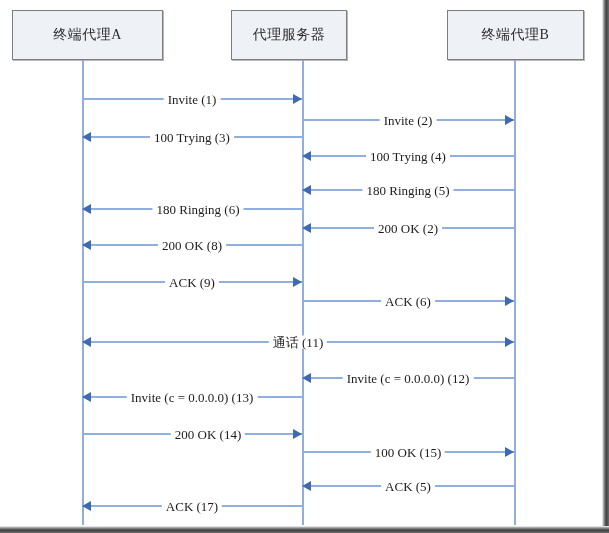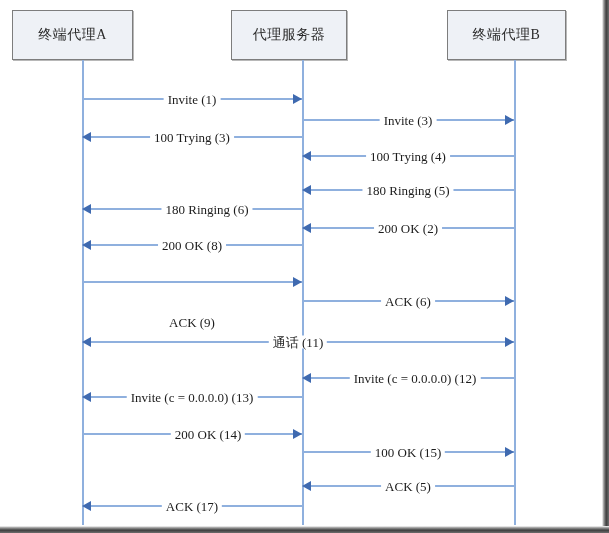--- a/index.html
+++ b/index.html
@@ -89,73 +89,73 @@
     white-space: nowrap;
     transform: translate(-50%, -50%);
     line-height: 1;
   }
 </style>
 </head>
 <body>
 
 <div id="canvas">
   <div id="actors-layer">
-      <div class="actor-box" style="left: 12px; top: 10px; width: 121px; height: 50px;">
+      <div class="actor-box" style="left: 12px; top: 10px; width: 151px; height: 50px;">
         <span class="actor-label">终端代理A</span>
       </div>
       <div class="actor-box" style="left: 231px; top: 10px; width: 116px; height: 50px;">
         <span class="actor-label">代理服务器</span>
       </div>
-      <div class="actor-box" style="left: 447px; top: 10px; width: 119px; height: 50px;">
+      <div class="actor-box" style="left: 447px; top: 10px; width: 137px; height: 50px;">
         <span class="actor-label">终端代理B</span>
       </div>
     </div>
   <div id="lifelines-layer">
       <div class="lifeline" style="left: 82px; top: 60px; height: 465px;"></div>
       <div class="lifeline" style="left: 302px; top: 60px; height: 465px;"></div>
       <div class="lifeline" style="left: 514px; top: 60px; height: 465px;"></div>
     </div>
   <div id="messages-layer">
       <div class="msg-line" style="left: 82px; top: 98px; width: 220px;"></div>
       <div class="arrowhead right" style="left: 293px; top: 94px;"></div>
       <div class="msg-label" style="left: 192px; top: 99px;">Invite (1)</div>
       <div class="msg-line" style="left: 302px; top: 119px; width: 212px;"></div>
       <div class="arrowhead right" style="left: 505px; top: 115px;"></div>
-      <div class="msg-label" style="left: 408px; top: 120px;">Invite (3)</div>
+      <div class="msg-label" style="left: 408px; top: 120px;">Invite (2)</div>
       <div class="msg-line" style="left: 82px; top: 136px; width: 220px;"></div>
       <div class="arrowhead left" style="left: 82px; top: 132px;"></div>
       <div class="msg-label" style="left: 192px; top: 137px;">100 Trying (3)</div>
       <div class="msg-line" style="left: 302px; top: 155px; width: 212px;"></div>
       <div class="arrowhead left" style="left: 302px; top: 151px;"></div>
       <div class="msg-label" style="left: 408px; top: 156px;">100 Trying (4)</div>
       <div class="msg-line" style="left: 302px; top: 189px; width: 212px;"></div>
       <div class="arrowhead left" style="left: 302px; top: 185px;"></div>
       <div class="msg-label" style="left: 408px; top: 190px;">180 Ringing (5)</div>
       <div class="msg-line" style="left: 82px; top: 208px; width: 220px;"></div>
       <div class="arrowhead left" style="left: 82px; top: 204px;"></div>
-      <div class="msg-label" style="left: 207px; top: 209px;">180 Ringing (6)</div>
+      <div class="msg-label" style="left: 198px; top: 209px;">180 Ringing (6)</div>
       <div class="msg-line" style="left: 302px; top: 227px; width: 212px;"></div>
       <div class="arrowhead left" style="left: 302px; top: 223px;"></div>
       <div class="msg-label" style="left: 408px; top: 228px;">200 OK (2)</div>
       <div class="msg-line" style="left: 82px; top: 244px; width: 220px;"></div>
       <div class="arrowhead left" style="left: 82px; top: 240px;"></div>
       <div class="msg-label" style="left: 192px; top: 245px;">200 OK (8)</div>
       <div class="msg-line" style="left: 82px; top: 281px; width: 220px;"></div>
       <div class="arrowhead right" style="left: 293px; top: 277px;"></div>
-      <div class="msg-label" style="left: 192px; top: 282px; margin-top: 40px;">ACK (9)</div>
+      <div class="msg-label" style="left: 192px; top: 282px;">ACK (9)</div>
       <div class="msg-line" style="left: 302px; top: 300px; width: 212px;"></div>
       <div class="arrowhead right" style="left: 505px; top: 296px;"></div>
       <div class="msg-label" style="left: 408px; top: 301px;">ACK (6)</div>
       <div class="msg-line" style="left: 82px; top: 341px; width: 432px;"></div>
       <div class="arrowhead right" style="left: 505px; top: 337px;"></div>
       <div class="arrowhead left" style="left: 82px; top: 337px;"></div>
       <div class="msg-label" style="left: 298px; top: 342px;">通话 (11)</div>
       <div class="msg-line" style="left: 302px; top: 377px; width: 212px;"></div>
       <div class="arrowhead left" style="left: 302px; top: 373px;"></div>
-      <div class="msg-label" style="left: 408px; top: 378px; margin-left: 7px;">Invite (c = 0.0.0.0) (12)</div>
+      <div class="msg-label" style="left: 408px; top: 378px;">Invite (c = 0.0.0.0) (12)</div>
       <div class="msg-line" style="left: 82px; top: 396px; width: 220px;"></div>
       <div class="arrowhead left" style="left: 82px; top: 392px;"></div>
       <div class="msg-label" style="left: 192px; top: 397px;">Invite (c = 0.0.0.0) (13)</div>
       <div class="msg-line" style="left: 82px; top: 433px; width: 220px;"></div>
       <div class="arrowhead right" style="left: 293px; top: 429px;"></div>
       <div class="msg-label" style="left: 208px; top: 434px;">200 OK (14)</div>
       <div class="msg-line" style="left: 302px; top: 451px; width: 212px;"></div>
       <div class="arrowhead right" style="left: 505px; top: 447px;"></div>
       <div class="msg-label" style="left: 408px; top: 452px;">100 OK (15)</div>
       <div class="msg-line" style="left: 302px; top: 485px; width: 212px;"></div>

